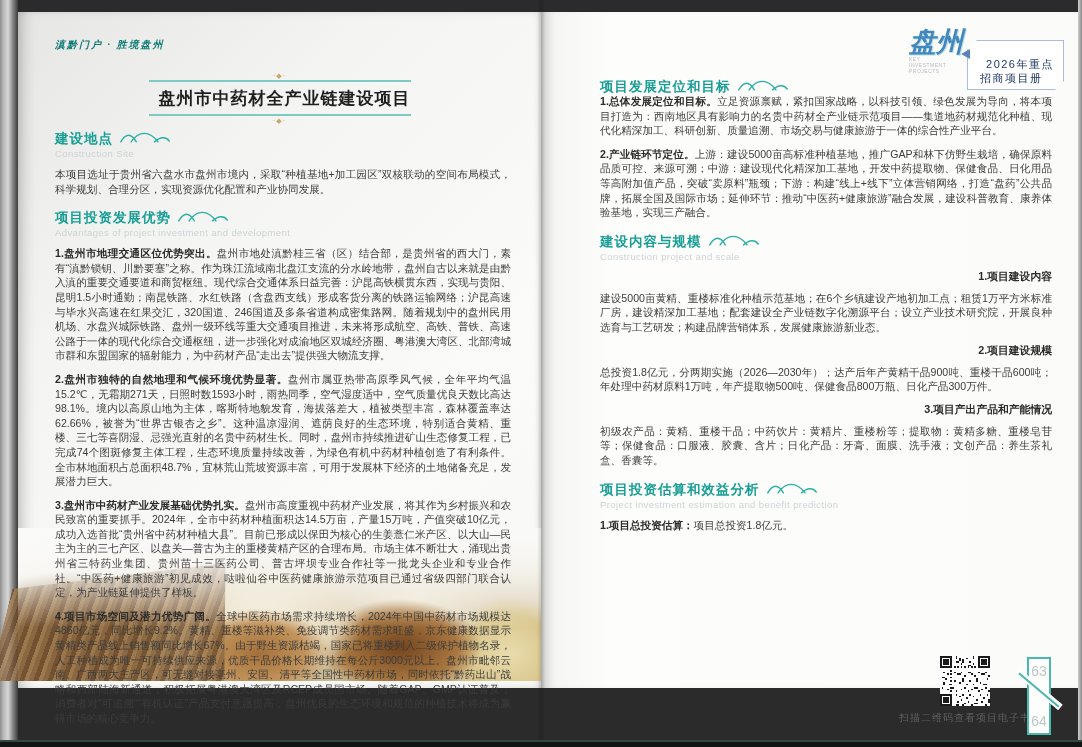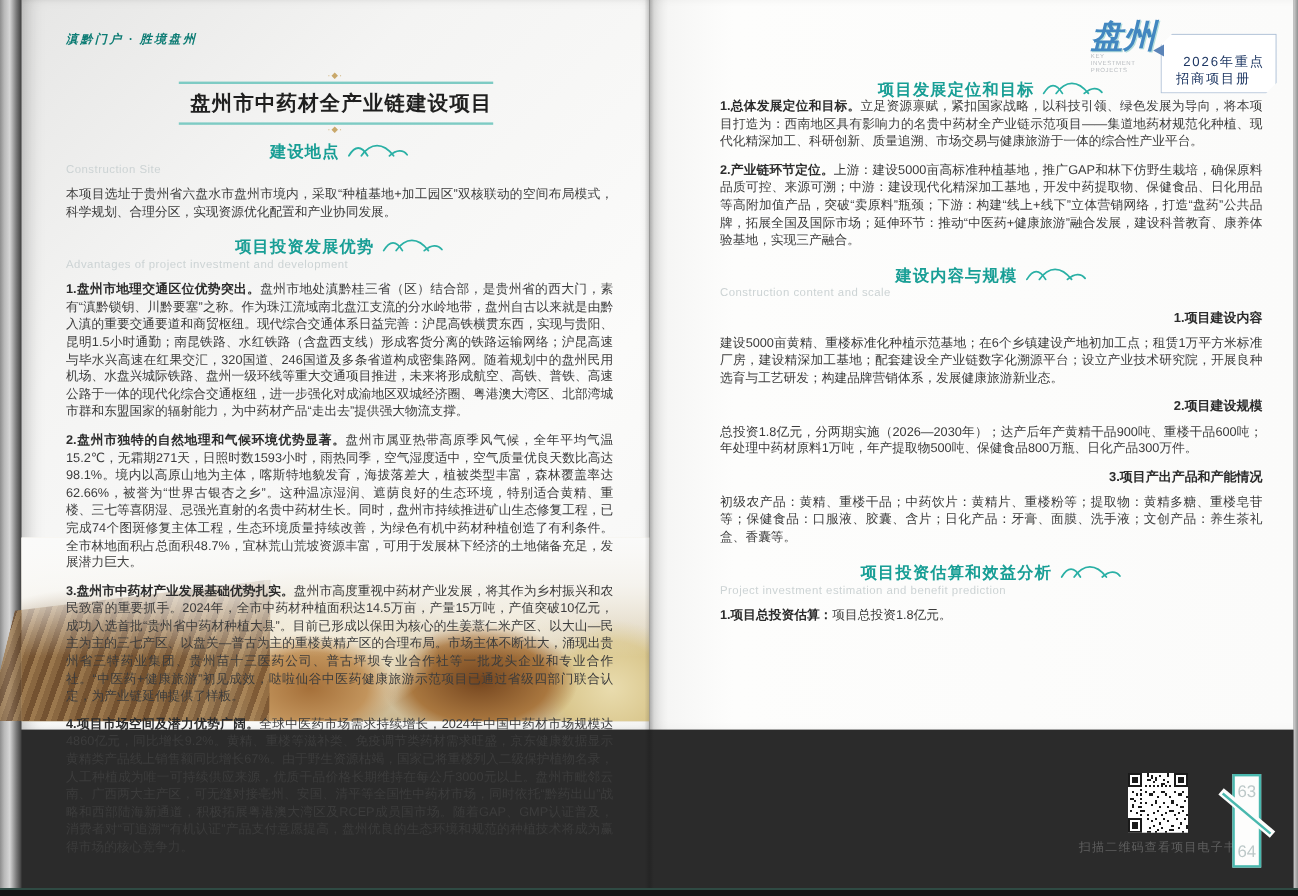--- a/index.html
+++ b/index.html
@@ -6,21 +6,21 @@
   .spread{position:relative;width:1082px;height:747px;overflow:hidden;
     font-family:"Liberation Sans","DejaVu Sans",sans-serif;background:#2b2b2b;}
   
   .edge-left{position:absolute;left:0;top:0;width:18px;height:747px;
     background:linear-gradient(to right,#8f8f8f 0,#b9b9b9 20%,#d6d6d6 45%,#7c7c7c 75%,#3c3c3c 100%);}
   .edge-right{position:absolute;right:0;top:0;width:4px;height:747px;
     background:linear-gradient(to right,#cfcfcf,#8a8a8a);}
   .edge-bottom{position:absolute;left:0;bottom:0;width:1082px;height:7px;
     background:linear-gradient(to bottom,#2f4a43 0 2px,#141414 2px 100%);}
   
-  .page{position:absolute;top:0;height:608px;}
+  .page{position:absolute;top:12px;height:676px;}
   .page-left{left:18px;width:523px;
     background:linear-gradient(135deg,#e6e6e5 0%,#f4f4f3 30%,#fbfbfa 70%,#f6f6f5 100%);
     box-shadow:inset 12px 0 18px -12px rgba(0,0,0,.35), inset -4px 0 8px -4px rgba(0,0,0,.18);}
   .page-right{left:541px;width:537px;
     background:linear-gradient(to right,#e9e9e8 0,#f6f6f5 16px,#fdfdfc 70px,#fbfbfa 100%);
     box-shadow:inset 10px 0 14px -10px rgba(0,0,0,.3);border-right:1px solid #d8d8d6;}
   .gutter{position:absolute;left:537px;top:0;width:8px;height:740px;
     background:linear-gradient(to right,rgba(0,0,0,0) 0,rgba(0,0,0,.14) 55%,rgba(0,0,0,0) 100%);z-index:5;}
   
   .slogan{position:absolute;top:26px;left:37px;font-size:10px;font-weight:bold;font-style:italic;
@@ -31,21 +31,21 @@
   .orn{position:absolute;left:50%;transform:translateX(-50%);color:#c9a86a;font-size:7px;line-height:7px;letter-spacing:1px;}
   .t-line.top .orn{top:-8px;}
   .t-line.bot .orn{top:3px;}
   .t-text{font-size:17px;font-weight:bold;color:#1f1f1f;letter-spacing:1px;padding:5px 0 4px;
     font-family:"Liberation Serif","DejaVu Serif",serif;}
   
   .content{position:absolute;z-index:2;}
   .content.lc{top:118px;left:37px;width:456px;}
   .content.rc{top:66px;left:59px;width:452px;}
   
-  .sec-head{display:flex;align-items:flex-end;gap:6px;justify-content:center;}
+  .sec-head{display:flex;align-items:flex-end;gap:6px;}
   .sec-title{font-size:13.5px;font-weight:bold;color:#189e95;letter-spacing:1px;line-height:15px;}
   .mtn{flex:0 0 auto;margin-bottom:1px;}
   .sec-en{font-size:9.5px;color:#ccd3d4;letter-spacing:.4px;margin:2px 0 8px;}
   
   .para{font-size:10.6px;line-height:14.6px;color:#3c3c3c;text-align:justify;margin:0 0 9px;}
   .para b{color:#2c2c2c;}
   .subhead{font-size:10.8px;font-weight:bold;color:#2c2c2c;margin:0 0 7px;text-align:right;}
   .gap-s{height:4px;}
   
   .photo{position:absolute;left:0;bottom:7px;width:523px;height:153px;z-index:1;
@@ -176,21 +176,21 @@
       <div class="gap-s"></div>
 
       <div class="sec-head">
         <span class="sec-title">建设内容与规模</span>
         <svg class="mtn" width="52" height="15" viewBox="0 0 60 16" fill="none" stroke="#2ab0a5" stroke-width="1.7" stroke-linecap="round">
           <path d="M2 13 C8 3,14 3,20 13"></path>
             <path d="M14 13 C23 0,35 0,45 13"></path>
             <path d="M41 13 C48 7,54 7,58 12"></path>
         </svg>
       </div>
-      <div class="sec-en">Construction content and scale</div>
+      <div class="sec-en">Construction project and scale</div>
 
       <div class="subhead">1.项目建设内容</div>
       <p class="para">建设5000亩黄精、重楼标准化种植示范基地；在6个乡镇建设产地初加工点；租赁1万平方米标准厂房，建设精深加工基地；配套建设全产业链数字化溯源平台；设立产业技术研究院，开展良种选育与工艺研发；构建品牌营销体系，发展健康旅游新业态。</p>
       <div class="subhead">2.项目建设规模</div>
       <p class="para">总投资1.8亿元，分两期实施（2026—2030年）；达产后年产黄精干品900吨、重楼干品600吨；年处理中药材原料1万吨，年产提取物500吨、保健食品800万瓶、日化产品300万件。</p>
       <div class="subhead">3.项目产出产品和产能情况</div>
       <p class="para">初级农产品：黄精、重楼干品；中药饮片：黄精片、重楼粉等；提取物：黄精多糖、重楼皂苷等；保健食品：口服液、胶囊、含片；日化产品：牙膏、面膜、洗手液；文创产品：养生茶礼盒、香囊等。</p>
 
       <div class="gap-s"></div>
 

